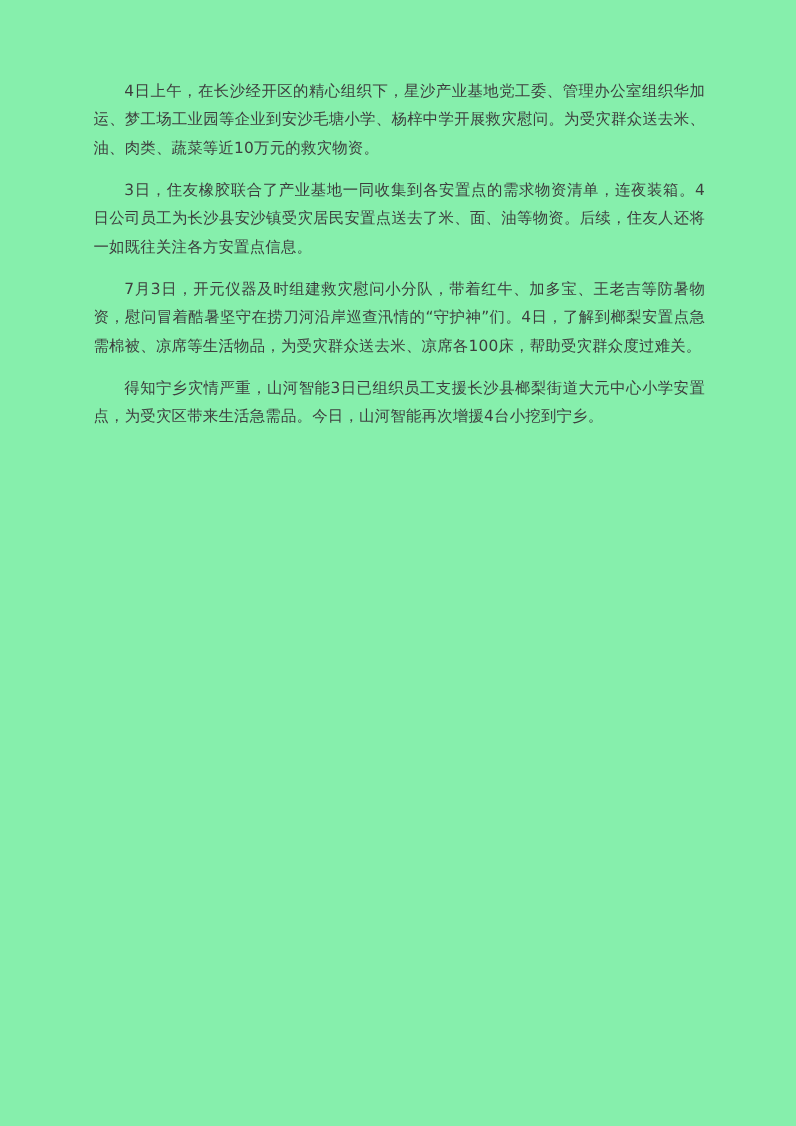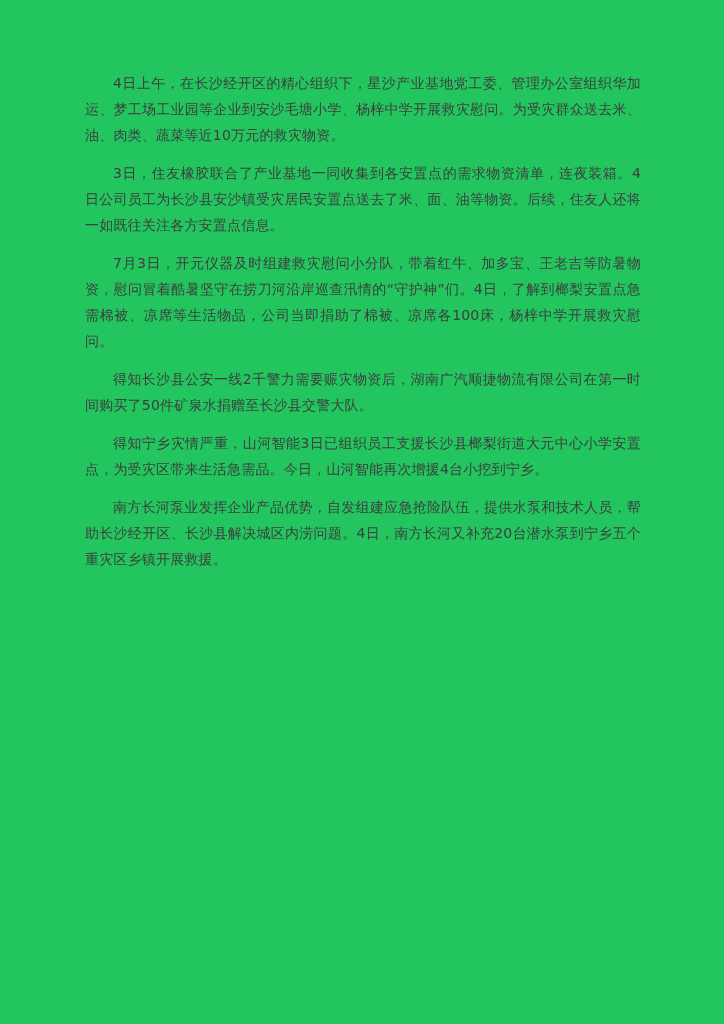--- a/index.html
+++ b/index.html
@@ -4,21 +4,21 @@
 <style>
   html, body {
     margin: 0;
     padding: 0;
     background: #ffffff;
   }
   .page {
     position: relative;
     width: 724px;
     height: 1024px;
-    background: #22c55e;
+    background: #86efac;
     overflow: hidden;
     font-family: "DejaVu Sans", "Liberation Sans", sans-serif;
   }
   .content {
     position: absolute;
     top: 70px;
     left: 85px;
     width: 556px;
   }
   .content p {
@@ -32,18 +32,16 @@
     word-break: break-all;
   }
 </style>
 </head>
 <body>
 
 <div class="page">
   <div class="content">
     <p>4日上午，在长沙经开区的精心组织下，星沙产业基地党工委、管理办公室组织华加运、梦工场工业园等企业到安沙毛塘小学、杨梓中学开展救灾慰问。为受灾群众送去米、油、肉类、蔬菜等近10万元的救灾物资。</p>
     <p>3日，住友橡胶联合了产业基地一同收集到各安置点的需求物资清单，连夜装箱。4日公司员工为长沙县安沙镇受灾居民安置点送去了米、面、油等物资。后续，住友人还将一如既往关注各方安置点信息。</p>
-    <p>7月3日，开元仪器及时组建救灾慰问小分队，带着红牛、加多宝、王老吉等防暑物资，慰问冒着酷暑坚守在捞刀河沿岸巡查汛情的“守护神”们。4日，了解到榔梨安置点急需棉被、凉席等生活物品，公司当即捐助了棉被、凉席各100床，杨梓中学开展救灾慰问。</p>
-    <p>得知长沙县公安一线2千警力需要赈灾物资后，湖南广汽顺捷物流有限公司在第一时间购买了50件矿泉水捐赠至长沙县交警大队。</p>
+    <p>7月3日，开元仪器及时组建救灾慰问小分队，带着红牛、加多宝、王老吉等防暑物资，慰问冒着酷暑坚守在捞刀河沿岸巡查汛情的“守护神”们。4日，了解到榔梨安置点急需棉被、凉席等生活物品，为受灾群众送去米、凉席各100床，帮助受灾群众度过难关。</p>
     <p>得知宁乡灾情严重，山河智能3日已组织员工支援长沙县榔梨街道大元中心小学安置点，为受灾区带来生活急需品。今日，山河智能再次增援4台小挖到宁乡。</p>
-    <p>南方长河泵业发挥企业产品优势，自发组建应急抢险队伍，提供水泵和技术人员，帮助长沙经开区、长沙县解决城区内涝问题。4日，南方长河又补充20台潜水泵到宁乡五个重灾区乡镇开展救援。</p>
   </div>
 </div>
 
 </body></html>

